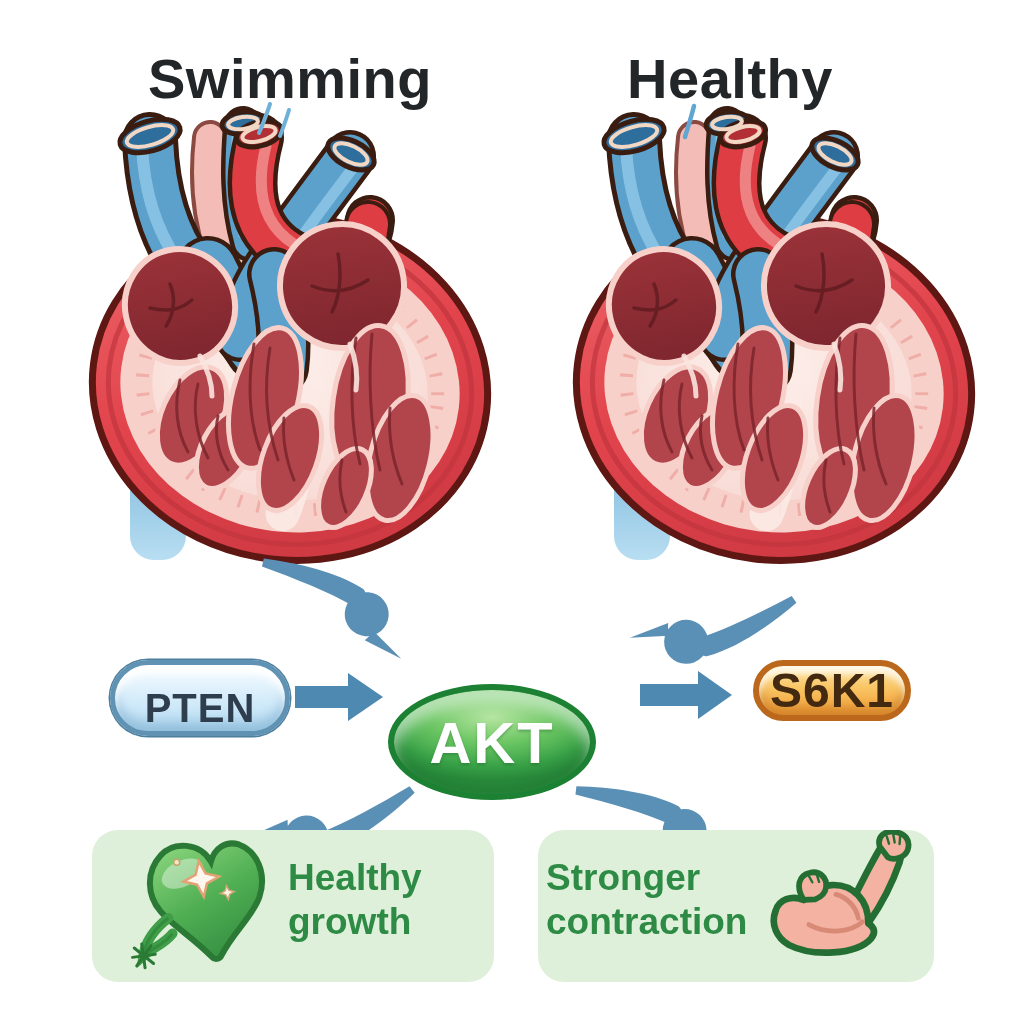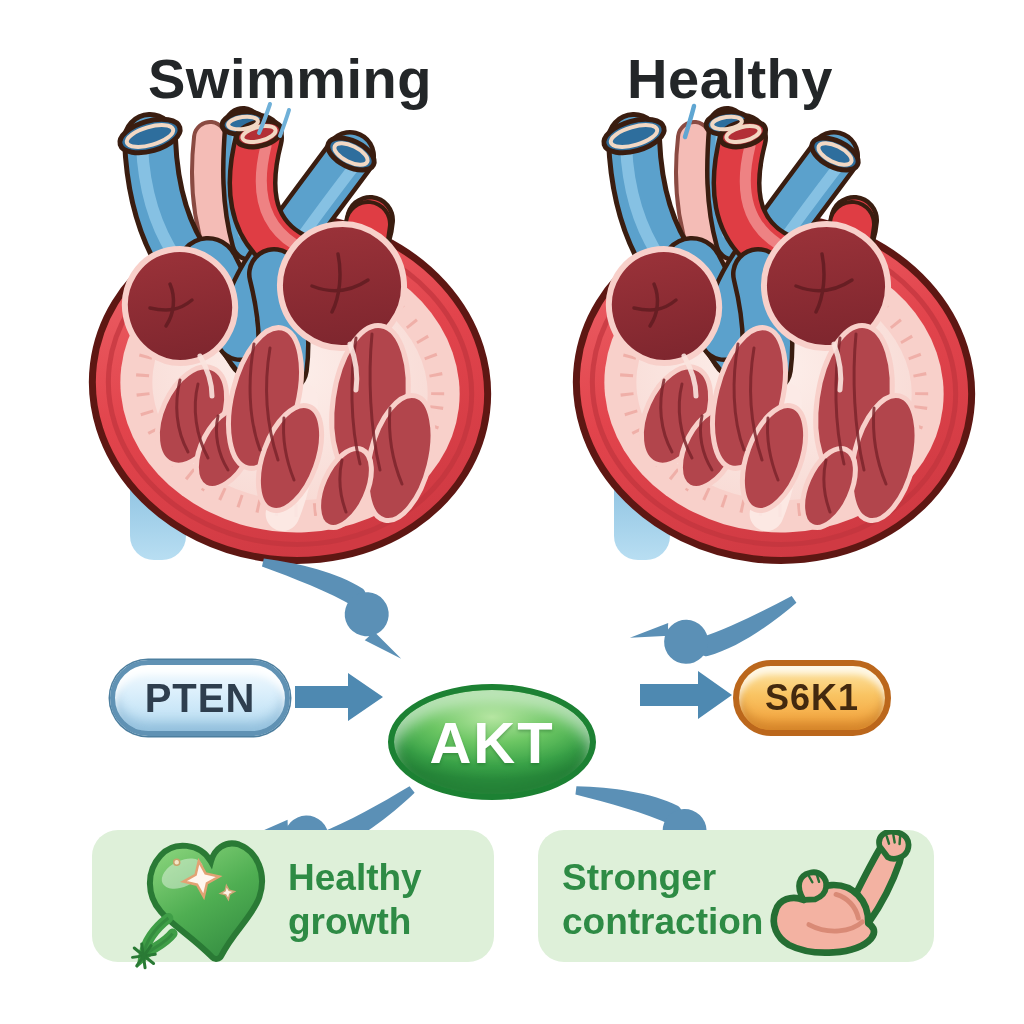--- a/index.html
+++ b/index.html
@@ -12,37 +12,37 @@
   .heart-svg{position:absolute;width:470px;height:480px;z-index:1;}
   #heart-left{left:50px;top:98px;}
   #heart-right{left:534px;top:98px;}
   #overlay{position:absolute;left:0;top:0;width:1024px;height:1024px;z-index:2;pointer-events:none;}
   .node{position:absolute;display:flex;align-items:center;justify-content:center;
         font-weight:bold;z-index:3;box-sizing:border-box;}
   #node-pten{left:110px;top:660px;width:180px;height:76px;border-radius:40px;
       background:linear-gradient(180deg,#f6fcff 0%,#d9eefb 45%,#b6dcf2 100%);
       border:5px solid #6092b4;
       box-shadow:inset 0 9px 7px rgba(255,255,255,.95), inset 0 -9px 11px rgba(105,158,195,.45), 0 0 0 1.5px #4d7f9f;
-      color:#2e3e4e;font-size:40px;letter-spacing:1px;}
+      color:#2e3e4e;font-size:40px;letter-spacing:1px;align-items:flex-end;}
   #node-akt{left:388px;top:684px;width:208px;height:116px;border-radius:50%;
       background:radial-gradient(ellipse 75% 60% at 50% 26%,#b6e6a2 0%,#6cc663 42%,#3ba449 78%,#2e9440 100%);
       border:6px solid #1c8133;
       box-shadow:inset 0 13px 14px rgba(255,255,255,.55), inset 0 -14px 18px rgba(15,90,35,.35);
       color:#ffffff;font-size:58px;letter-spacing:2px;text-shadow:0 2px 3px rgba(20,90,35,.35);}
-  #node-s6k1{left:733px;top:660px;width:158px;height:76px;border-radius:38px;
+  #node-s6k1{left:753px;top:660px;width:158px;height:61px;border-radius:38px;
       background:linear-gradient(180deg,#fde7a9 0%,#f9c463 45%,#f29d36 100%);
       border:6px solid #bb671c;
       box-shadow:inset 0 8px 6px rgba(255,255,255,.75), inset 0 -8px 10px rgba(160,90,20,.35);
-      color:#43290f;font-size:36px;letter-spacing:1px;}
-  .outcome-box{position:absolute;top:830px;height:132px;border-radius:26px;background:#def0d9;z-index:2;}
+      color:#43290f;font-size:48px;letter-spacing:1px;}
+  .outcome-box{position:absolute;top:830px;height:152px;border-radius:26px;background:#def0d9;z-index:2;}
   #box-growth{left:92px;width:402px;}
   #box-contraction{left:538px;width:396px;}
   .outcome-label{position:absolute;font-weight:bold;font-size:37px;line-height:1.18;color:#2e8b45;}
   #label-growth{left:196px;top:26px;width:190px;}
-  #label-contraction{left:24px;top:26px;width:240px;}
+  #label-contraction{left:8px;top:26px;width:240px;}
   .outcome-icon{position:absolute;}
   #icon-heart-growth{left:28px;top:-2px;width:182px;height:142px;}
   #icon-bicep{left:212px;top:0px;width:182px;height:136px;}
 </style>
 </head>
 <body>
 
 <svg width="0" height="0" style="position:absolute" aria-hidden="true">
   <defs>
     <linearGradient id="gOuter" x1="0" y1="0" x2="0.55" y2="1">

